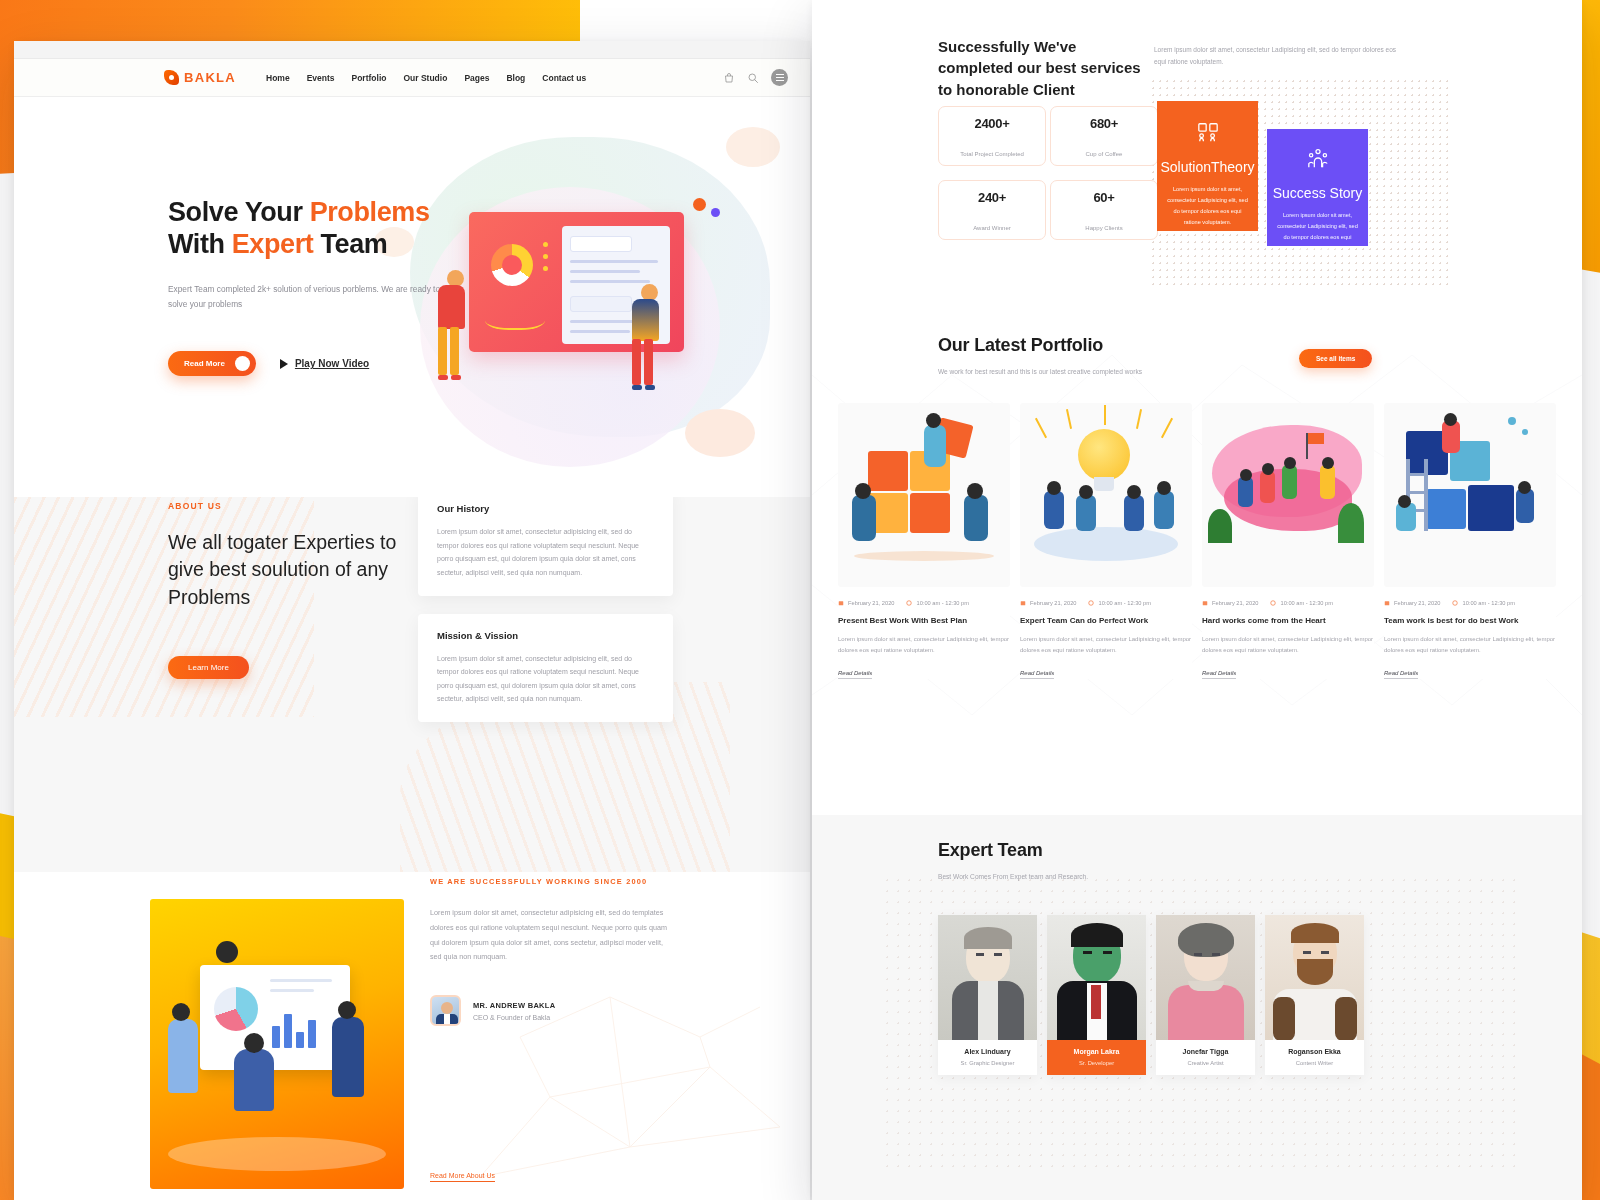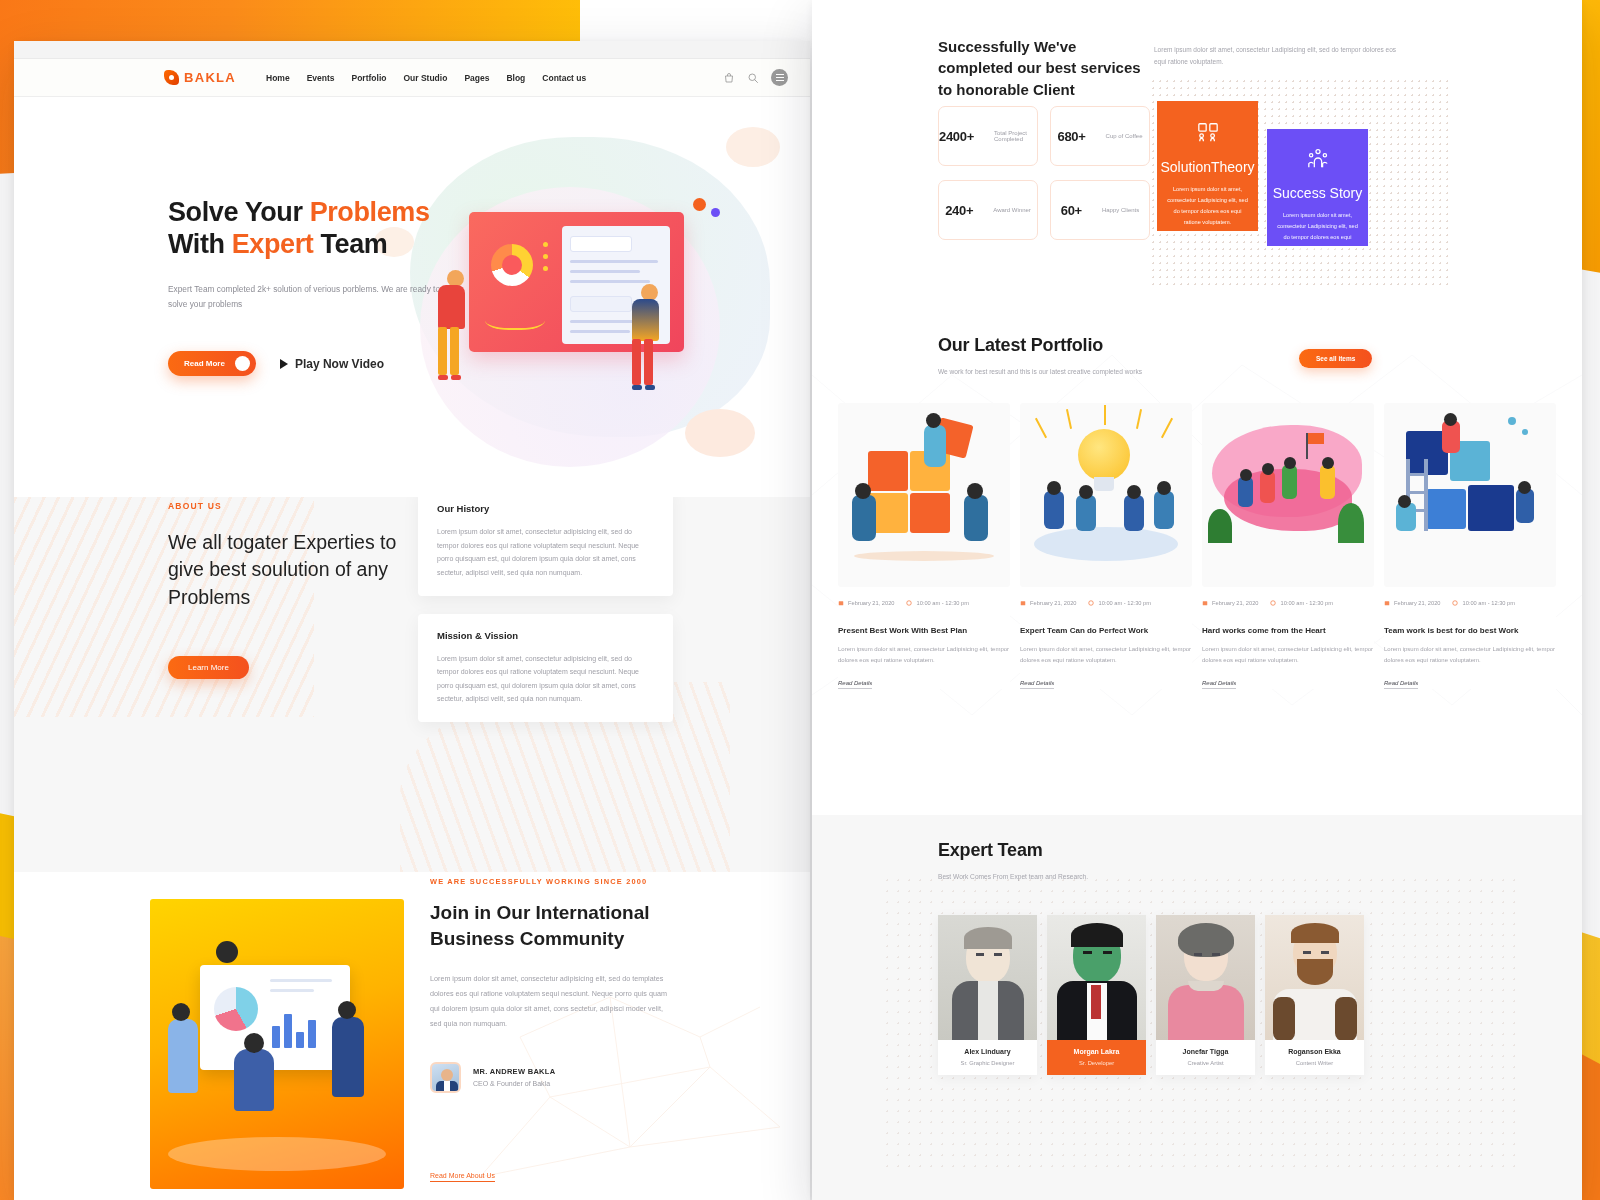--- a/index.html
+++ b/index.html
@@ -97,21 +97,21 @@
   .btn-pill {
     display:inline-flex;align-items:center;gap:10px;
     background:linear-gradient(90deg,#fb6a12,#f4511e);
     color:#fff;border:none;border-radius:30px;padding:5px 6px 5px 16px;
     font-size:8px;font-weight:700;cursor:pointer;
     box-shadow:0 5px 14px rgba(244,98,31,.35);
   }
   .btn-pill .knob { width:15px;height:15px;border-radius:50%;background:#fff; }
   .play { display:flex;align-items:center;gap:7px;cursor:pointer; }
   .play .tri { width:0;height:0;border-left:8px solid #1b1b1b;border-top:5px solid transparent;border-bottom:5px solid transparent;}
-  .play span { font-size:12px;font-weight:700;color:#2b2b2b;}
+  .play span { font-size:10px;font-weight:700;color:#2b2b2b;text-decoration:underline;}
   
   .illus { position:absolute; left:400px; top:105px; width:330px; height:265px;}
   .board { position:absolute; left:55px; top:10px; width:215px; height:140px;
     background:linear-gradient(135deg,#fa6a5f,#f0455c); border-radius:5px; box-shadow:0 8px 20px rgba(240,69,92,.25);}
   .board-inner { position:absolute; left:8px; top:8px; right:8px; bottom:8px; }
   .board-screen { position:absolute; right:6px; top:6px; width:108px; height:118px; background:#f2f4fb; border-radius:4px;}
   .bs-line { position:absolute; left:8px; height:3px; border-radius:2px; background:#ccd3ee; }
   .bs-card { position:absolute; left:8px; width:62px;height:16px;background:#fff;border:1px solid #dfe4f5;border-radius:3px;}
   .donut { position:absolute; left:14px; top:24px; width:42px;height:42px;border-radius:50%;
     background:conic-gradient(#ffd233 0 35%, #ffffff 35% 70%, #ff8b4a 70% 100%);}
@@ -169,22 +169,22 @@
   .author-name { font-size:7.5px; font-weight:700; color:#2a2a2a; letter-spacing:.3px;}
   .author-role { font-size:7px; color:#9a9aa2; margin-top:4px; }
   .readmore-link { position:absolute; left:416px; top:300px; font-size:7px; color:#f4621f;
     border-bottom:1px solid #f4621f; padding-bottom:2px; text-decoration:none; cursor:pointer;}
   .dotgrid { position:absolute; background-image:radial-gradient(#e5d9d2 1px, transparent 1px);
     background-size:7px 7px; }
   .stats-sec { height:335px; background:#fff; position:relative; overflow:hidden; }
   .stats-head { position:absolute; left:126px; top:36px; width:215px; font-size:15px; line-height:1.42; color:#1f1f1f; }
   .stats-sub { position:absolute; left:342px; top:44px; width:245px; font-size:6.5px; line-height:1.9; color:#a5a5ad; }
   .stat-grid { position:absolute; left:126px; top:106px; display:grid; grid-template-columns:100px 100px; gap:14px 12px;}
-  .stat-card { width:100px;height:60px;border:1px solid #fbe0d3;border-radius:7px;background:#fff;
-    display:flex;flex-direction:row;align-items:center;justify-content:center;gap:20px;}
+  .stat-card { width:108px;height:60px;border:1px solid #fbe0d3;border-radius:7px;background:#fff;
+    display:flex;flex-direction:column;align-items:center;justify-content:center;gap:20px;}
   .stat-num { font-size:13px; font-weight:700; color:#1f1f1f; letter-spacing:-.3px;}
   .stat-lbl { font-size:6px; color:#9d9da5; }
   .svc-a { position:absolute; left:345px; top:101px; width:101px; height:130px; background:#f4621f; color:#fff;
     display:flex;flex-direction:column;align-items:center;padding-top:20px; }
   .svc-b { position:absolute; left:455px; top:129px; width:101px; height:117px; background:#6c4ff6; color:#fff;
     display:flex;flex-direction:column;align-items:center;padding-top:18px; }
   .svc-title { font-size:14px; margin-top:12px; font-weight:400; }
   .svc-p { margin-top:9px; font-size:5.6px; line-height:1.95; text-align:center; padding:0 10px; opacity:.95;}
   .svc-icon svg { width:22px; height:22px; }
 
@@ -195,21 +195,21 @@
   .pf-sub { position:absolute; left:126px; top:33px; font-size:6.6px; color:#a5a5ad; }
   .btn-seeall { position:absolute; left:487px; top:14px; background:linear-gradient(90deg,#fb6a12,#f4511e);
     color:#fff;border:none;border-radius:14px;padding:6px 17px;font-size:6.5px;font-weight:700;cursor:pointer;
     box-shadow:0 4px 12px rgba(244,98,31,.3);}
   .pf-row { position:absolute; left:26px; top:68px; display:flex; gap:10px;}
   .pf-card { width:172px; background:#fff; }
   .pf-thumb { height:184px; border-radius:3px; position:relative; overflow:hidden; }
   .pf-meta { margin-top:13px; display:flex; gap:12px; align-items:center;}
   .pf-meta span { font-size:5.7px; color:#9a9aa2; display:flex; align-items:center; gap:4px;}
   .mini-ico { width:6px;height:6px; display:inline-block; }
-  .pf-title { margin-top:20px; font-size:8px; font-weight:700; color:#2a2a2a;}
+  .pf-title { margin-top:10px; font-size:8px; font-weight:700; color:#2a2a2a;}
   .pf-p { margin-top:9px; font-size:6px; line-height:1.85; color:#a5a5ad;}
   .pf-link { margin-top:14px; display:inline-block; font-size:6px; color:#4a4a52; border-bottom:1px solid #c9c9cf;
     padding-bottom:2px; text-decoration:none; cursor:pointer; font-style:italic;}
 
   
   .team-sec { height:385px; background:#f7f7f7; position:relative; overflow:hidden;}
   .team-h { position:absolute; left:126px; top:25px; font-size:18px; color:#1d1d1d; letter-spacing:-.2px;}
   .team-sub { position:absolute; left:126px; top:58px; font-size:6.6px; color:#a5a5ad;}
   .team-row { position:absolute; left:126px; top:100px; display:flex; gap:10px;}
   .tcard { width:99px; background:#fff; box-shadow:0 3px 12px rgba(0,0,0,.05);}
@@ -398,21 +398,20 @@
       <div style="position:absolute;left:22px;top:104px;width:18px;height:18px;border-radius:50%;background:#2b2b2b"></div>
       <div style="position:absolute;left:84px;top:150px;width:40px;height:62px;background:#3d5fa8;border-radius:14px 14px 4px 4px"></div>
       <div style="position:absolute;left:94px;top:134px;width:20px;height:20px;border-radius:50%;background:#2b2b2b"></div>
       <div style="position:absolute;left:182px;top:118px;width:32px;height:80px;background:#2b4a8b;border-radius:10px 10px 4px 4px"></div>
       <div style="position:absolute;left:188px;top:102px;width:18px;height:18px;border-radius:50%;background:#2b2b2b"></div>
       <div style="position:absolute;left:66px;top:42px;width:22px;height:22px;border-radius:50%;background:#2b2b2b"></div>
     </div>
 
     <div class="comm-text">
       <div class="eyebrow" style="font-size:7.4px">WE ARE SUCCESSFULLY WORKING SINCE 2000</div>
-      <h2 class="comm-h">Join in Our International Business Community</h2>
       <p class="comm-p">Lorem ipsum dolor sit amet, consectetur adipisicing elit, sed do templates dolores eos qui ratione voluptatem sequi nesciunt. Neque porro quis quam qui dolorem ipsum quia dolor sit amet, cons sectetur, adipisci moder velit, sed quia non numquam.</p>
       <div class="author">
         <div class="author-img">
           <div style="position:absolute;left:9px;top:5px;width:12px;height:12px;border-radius:50%;background:#e8b48a"></div>
           <div style="position:absolute;left:4px;top:17px;width:22px;height:14px;background:#23427a;border-radius:5px 5px 0 0"></div>
           <div style="position:absolute;left:12px;top:17px;width:6px;height:13px;background:#fff"></div>
         </div>
         <div>
           <div class="author-name">MR. ANDREW BAKLA</div>
           <div class="author-role">CEO &amp; Founder of Bakla</div>

